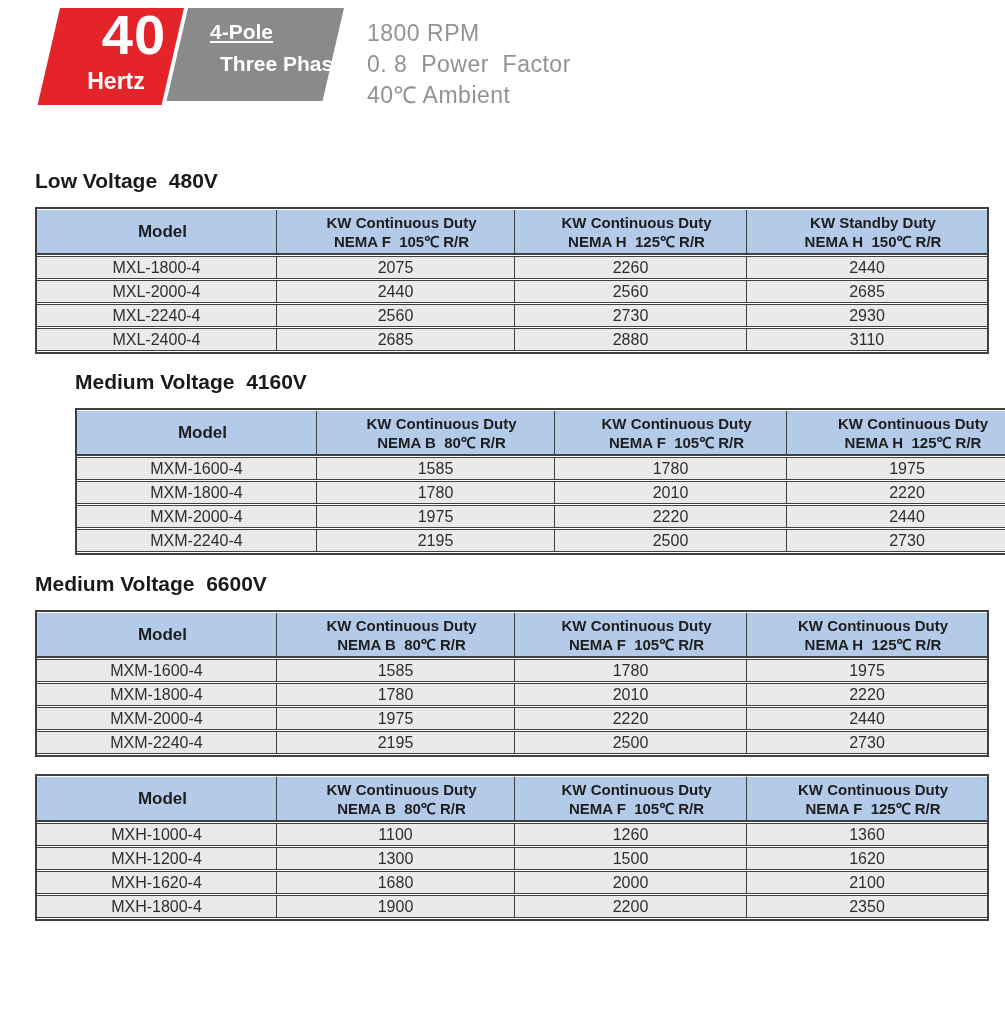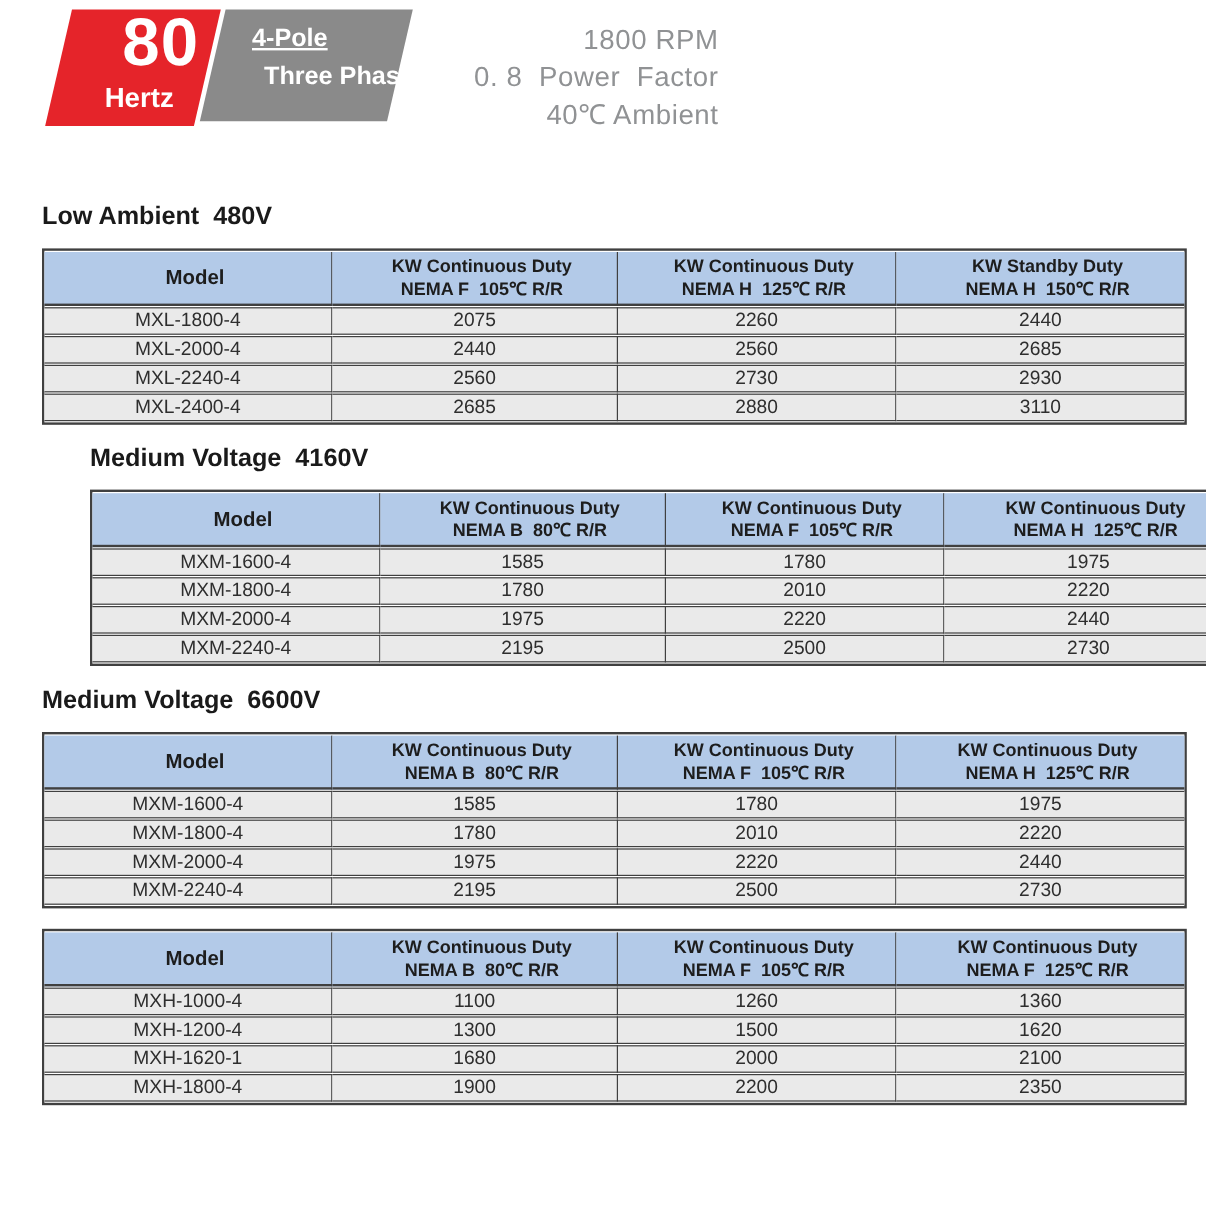--- a/index.html
+++ b/index.html
@@ -33,21 +33,21 @@
   .badge .pole-label {
     position: absolute; left: 172px; top: 12px;
     color: #ffffff; font-size: 21px; font-weight: bold; text-decoration: underline;
   }
   .badge .phase-label {
     position: absolute; left: 182px; top: 44px;
     color: #ffffff; font-size: 21px; font-weight: bold;
   }
 
   
-  .specs { position: absolute; left: 395px; top: 18px; text-align: right; }
+  .specs { position: absolute; left: 367px; top: 18px; }
   .specs .spec-line {
     color: #909294; font-size: 23px; line-height: 31px;
     white-space: pre; letter-spacing: 0.5px;
   }
 
   
   .section { position: absolute; left: 35px; width: 950px; }
   .section h2 {
     margin: 0 0 13px 0; color: #1a1a1a;
     font-size: 21px; line-height: 26px; font-weight: bold; white-space: pre;
@@ -79,34 +79,34 @@
   .sec-1 { top: 369px; padding-left: 40px; }
   .sec-2 { top: 571px; }
   .sec-3 { top: 774px; }
 </style>
 </head>
 <body>
 
 <div class="badge">
   <div class="red-shape"></div>
   <div class="gray-shape"></div>
-  <div class="freq-value">80</div>
+  <div class="freq-value">40</div>
   <div class="freq-unit">Hertz</div>
   <div class="pole-label">4-Pole</div>
   <div class="phase-label">Three Phase</div>
 </div>
 
 <div class="specs">
   <div class="spec-line">1800 RPM</div>
   <div class="spec-line">0. 8  Power  Factor</div>
   <div class="spec-line">40℃ Ambient</div>
 </div>
 
 <div class="section sec-0">
-  <h2>Low Ambient  480V</h2>
+  <h2>Low Voltage  480V</h2>
   <table class="spec-table">
     <thead>
         <tr>
           <th class="model-hdr" style="width: 240px;">
             <span class="hdr-line">Model</span>
           </th>
           <th style="width: 238px;">
             <span class="hdr-line">KW Continuous Duty</span>
             <span class="hdr-line">NEMA F  105℃ R/R</span>
           </th>
@@ -279,21 +279,21 @@
           <td>1260</td>
           <td>1360</td>
         </tr>
         <tr>
           <td>MXH-1200-4</td>
           <td>1300</td>
           <td>1500</td>
           <td>1620</td>
         </tr>
         <tr>
-          <td>MXH-1620-1</td>
+          <td>MXH-1620-4</td>
           <td>1680</td>
           <td>2000</td>
           <td>2100</td>
         </tr>
         <tr>
           <td>MXH-1800-4</td>
           <td>1900</td>
           <td>2200</td>
           <td>2350</td>
         </tr>

